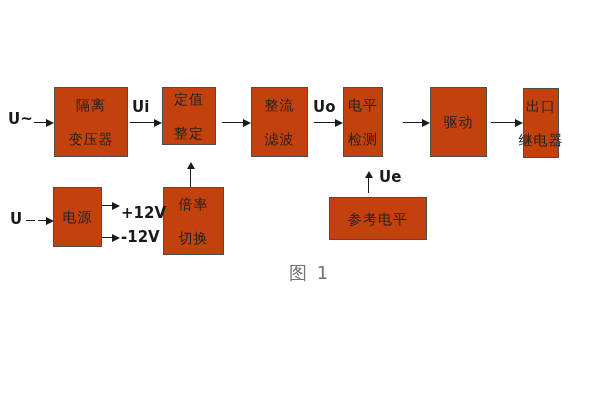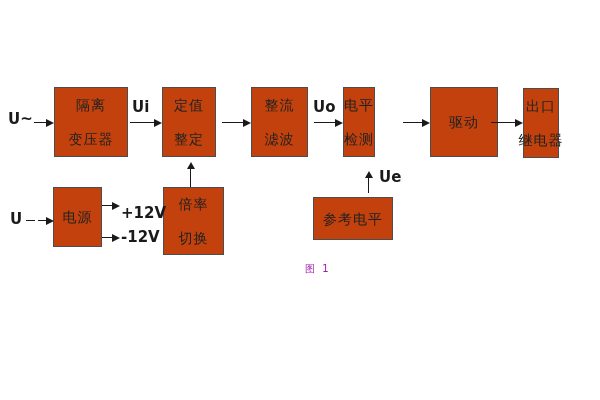--- a/index.html
+++ b/index.html
@@ -68,72 +68,71 @@
     border-left: 4px solid transparent;
     border-right: 4px solid transparent;
   }
   .dashseg {
     position: absolute;
     height: 0;
     border-top: 1px solid #1a1a1a;
   }
   .caption {
     position: absolute;
-    font-size: 10px;
-    color: #a21caf;
+    font-size: 18px;
+    color: #737373;
     letter-spacing: 2px;
     line-height: 1;
     white-space: nowrap;
-    margin-left: 16px;
   }
 </style>
 </head>
 <body>
 
 <div class="canvas">
 
   <div class="box" style="left:54px; top:87px; width:74px; height:70px">
     <span>隔离</span>
     <span>变压器</span>
   </div>
 
-  <div class="box" style="left:162px; top:87px; width:54px; height:70px">
+  <div class="box" style="left:162px; top:87px; width:54px; height:58px">
     <span>定值</span>
     <span>整定</span>
   </div>
 
   <div class="box" style="left:251px; top:87px; width:57px; height:70px">
     <span>整流</span>
     <span>滤波</span>
   </div>
 
-  <div class="box" style="left:343px; top:87px; width:32px; height:70px">
+  <div class="box" style="left:343px; top:87px; width:40px; height:70px">
     <span>电平</span>
     <span>检测</span>
   </div>
 
-  <div class="box" style="left:430px; top:87px; width:68px; height:70px">
+  <div class="box" style="left:430px; top:87px; width:57px; height:70px">
     <span>驱动</span>
   </div>
 
   <div class="box" style="left:523px; top:88px; width:36px; height:70px">
     <span>出口</span>
     <span>继电器</span>
   </div>
 
   <div class="box" style="left:53px; top:187px; width:49px; height:60px">
     <span>电源</span>
   </div>
 
   <div class="box" style="left:163px; top:187px; width:61px; height:68px">
     <span>倍率</span>
     <span>切换</span>
   </div>
 
-  <div class="box" style="left:313px; top:197px; width:80px; height:43px">
+  <div class="box" style="left:329px; top:197px; width:98px; height:43px">
     <span>参考电平</span>
   </div>
 
   <span class="sig" style="left:8px; top:112px">U~</span>
   <span class="sig" style="left:10px; top:212px">U</span>
 
   <span class="sig" style="left:132px; top:100px">Ui</span>
   <span class="sig" style="left:313px; top:100px">Uo</span>
   <span class="sig" style="left:379px; top:170px">Ue</span>
   <span class="sig" style="left:121px; top:206px">+12V</span>

